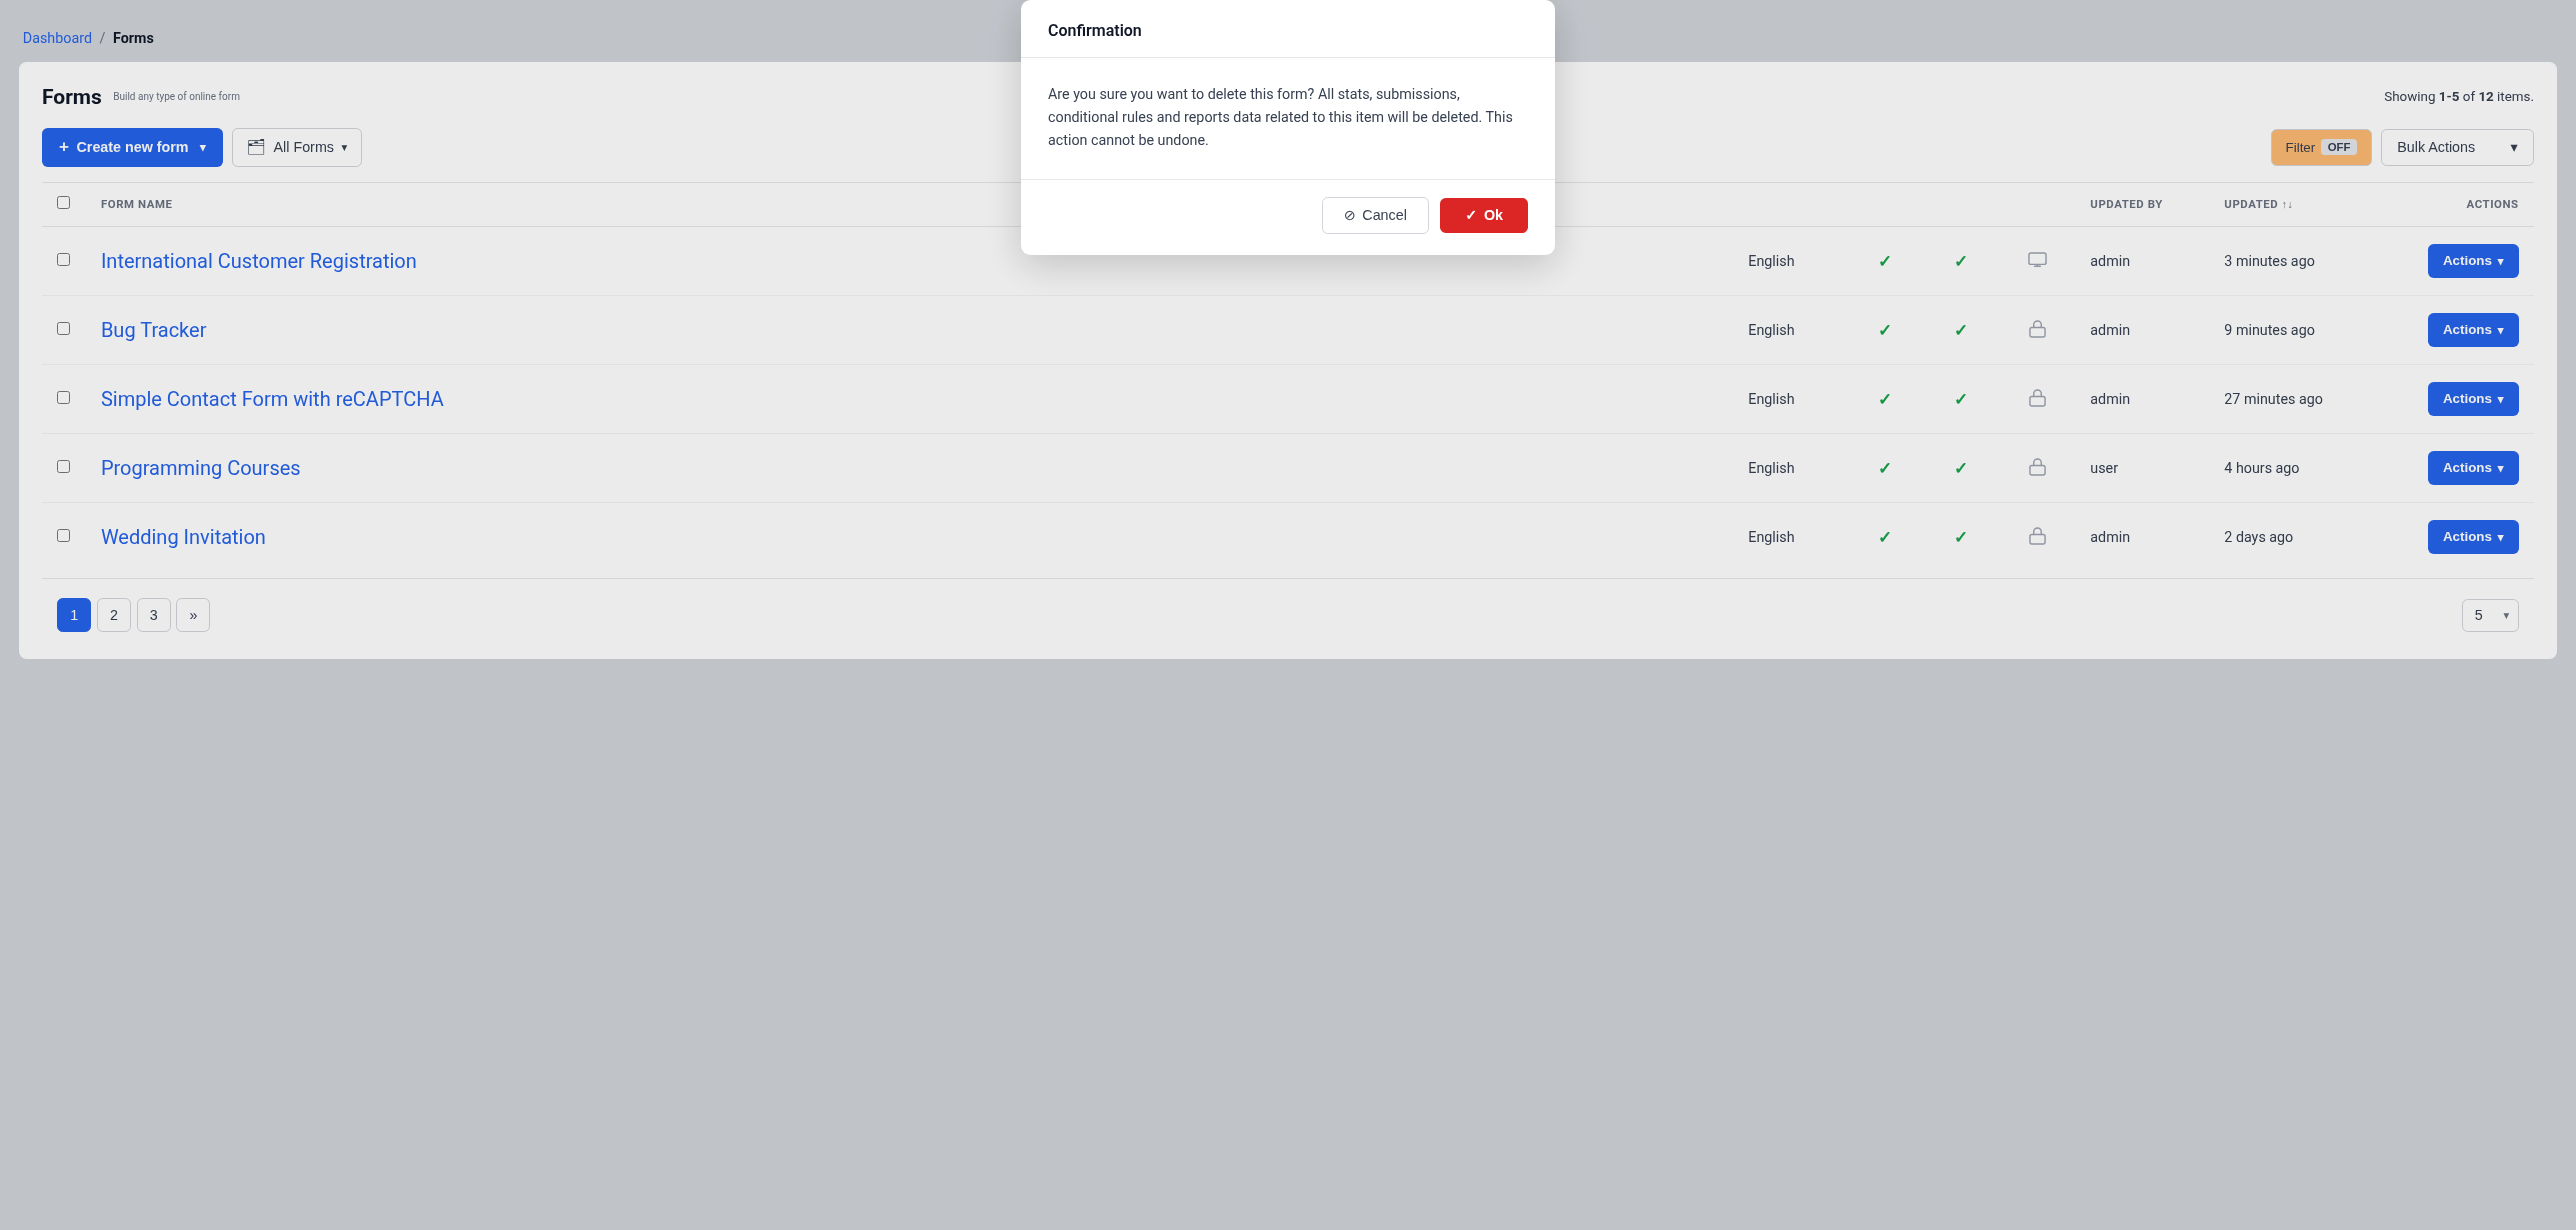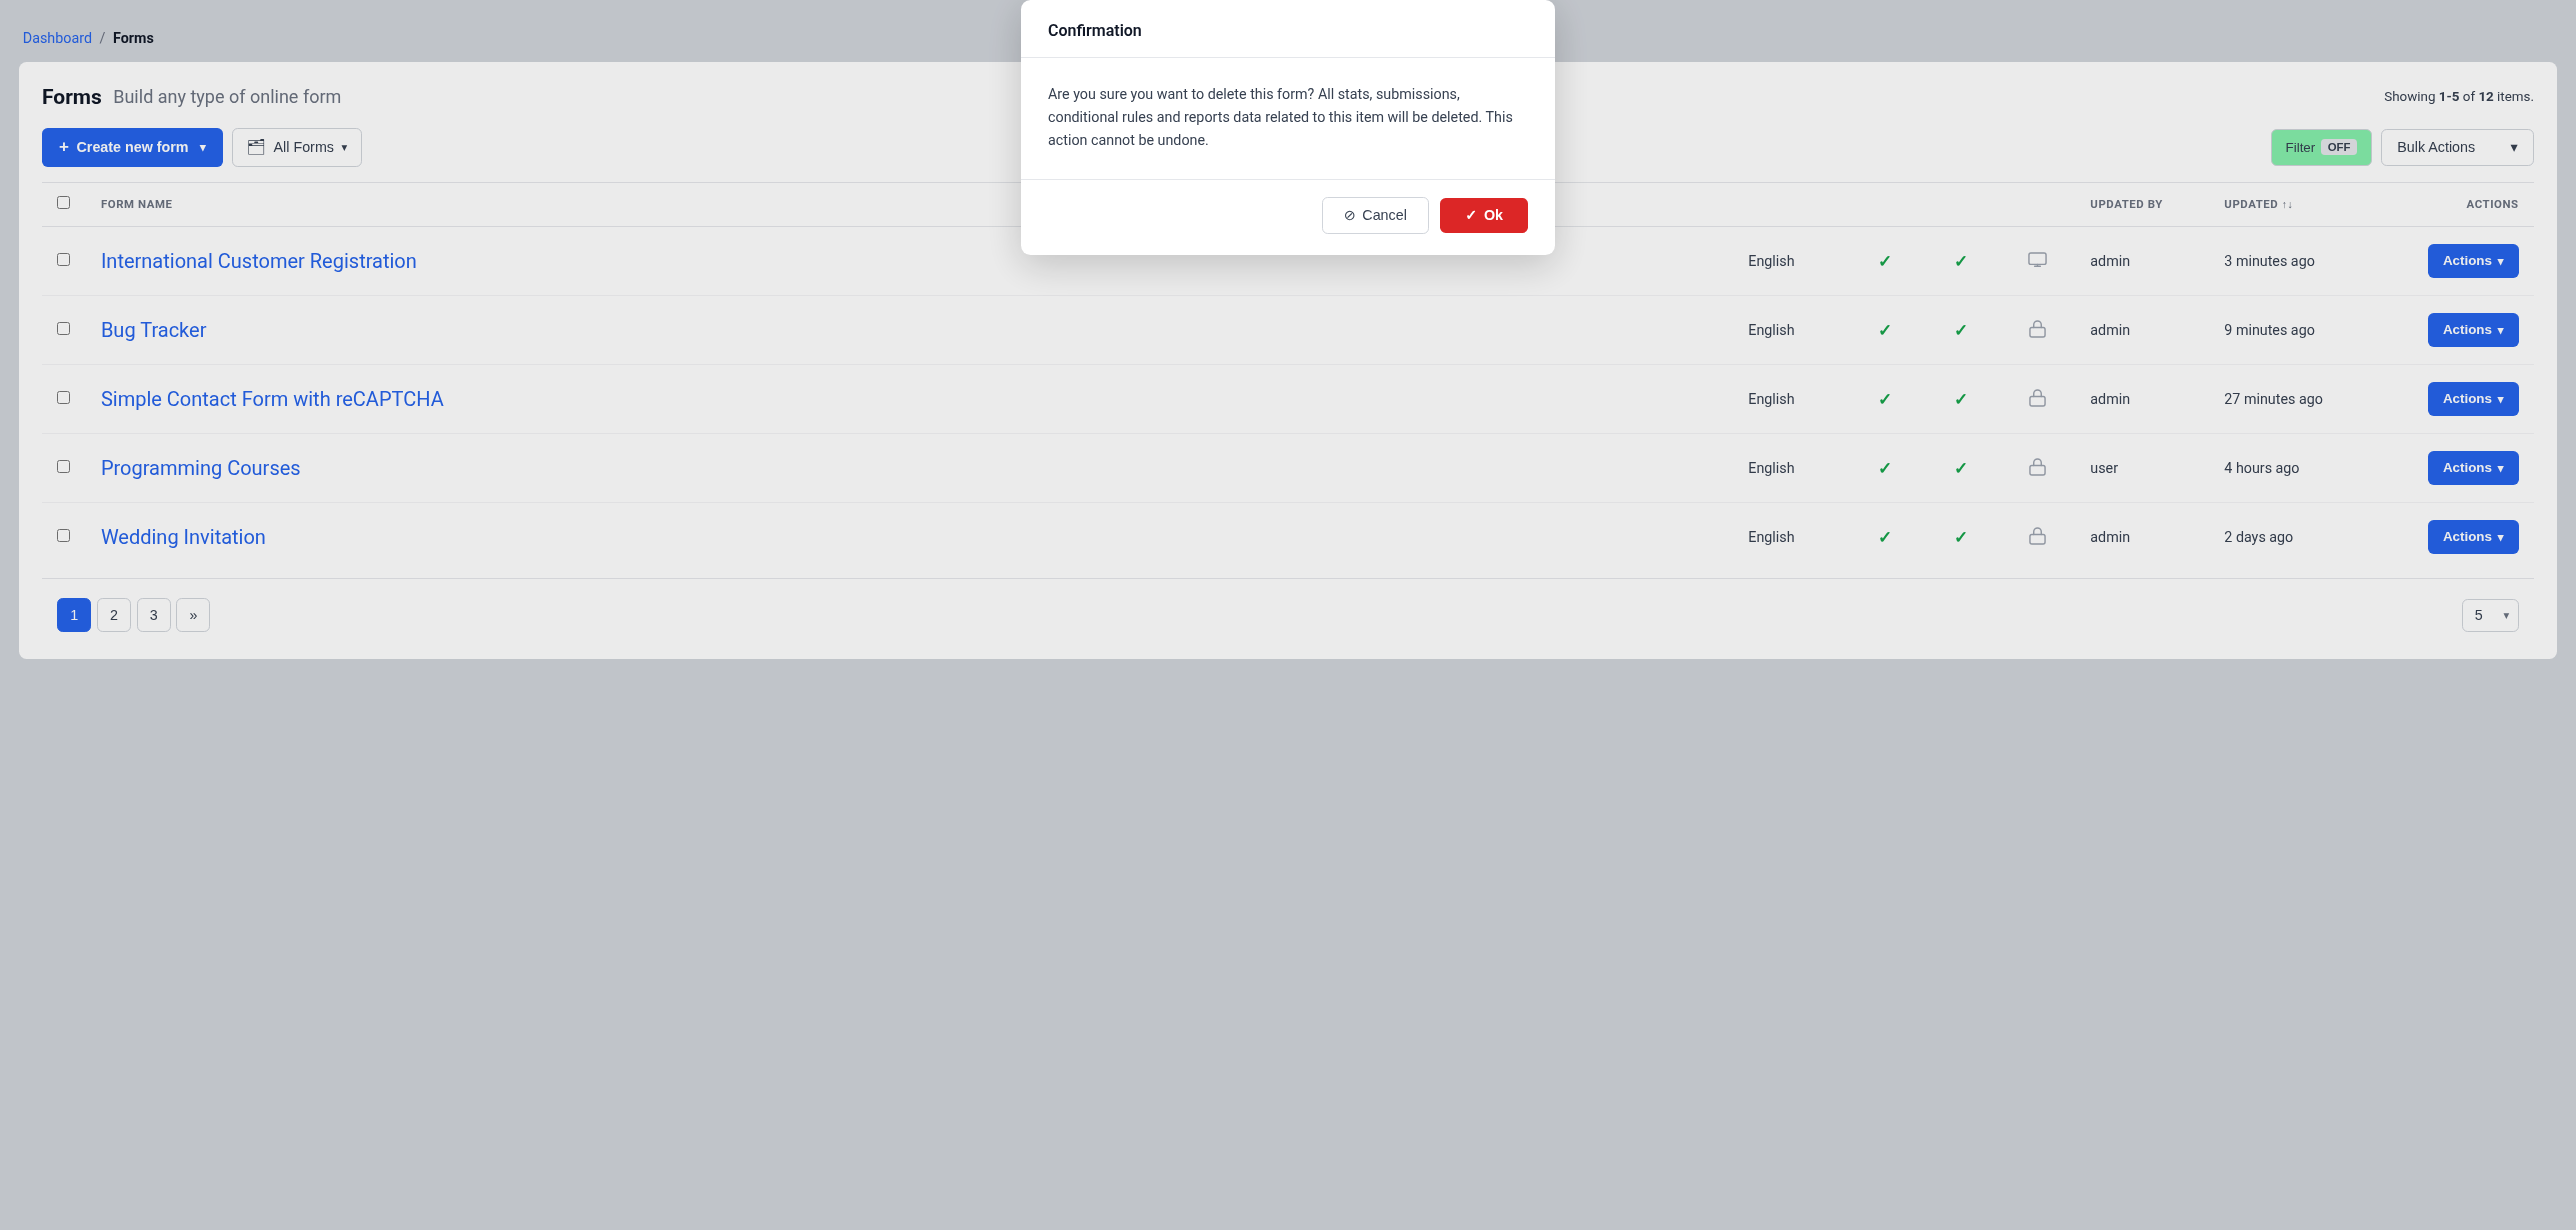--- a/index.html
+++ b/index.html
@@ -41,21 +41,21 @@
       display: flex;
       align-items: center;
       gap: 11.4px;
     }
     .page-title {
       font-size: 21px;
       font-weight: 700;
       color: #111827;
     }
     .page-subtitle {
-      font-size: 18px;
+      font-size: 10px;
       color: #6b7280;
     }
     .showing-text {
       font-size: 13.4px;
       color: #374151;
     }
     .showing-text strong { font-weight: 700; }
 
     .toolbar {
       display: flex;
@@ -101,21 +101,21 @@
       color: #374151;
       cursor: pointer;
       display: flex;
       align-items: center;
       gap: 7.6px;
     }
     .btn-all-forms .folder-icon { font-size: 15.3px; }
     .btn-all-forms .chevron { font-size: 11.4px; }
 
     .filter-btn {
-      background: #86efac;
+      background: #fdba74;
       border: 1px solid #d1d5db;
       border-radius: 5.7px;
       padding: 9.5px 13.4px;
       font-size: 13.4px;
       color: #374151;
       cursor: pointer;
       display: flex;
       align-items: center;
       gap: 5.7px;
     }

